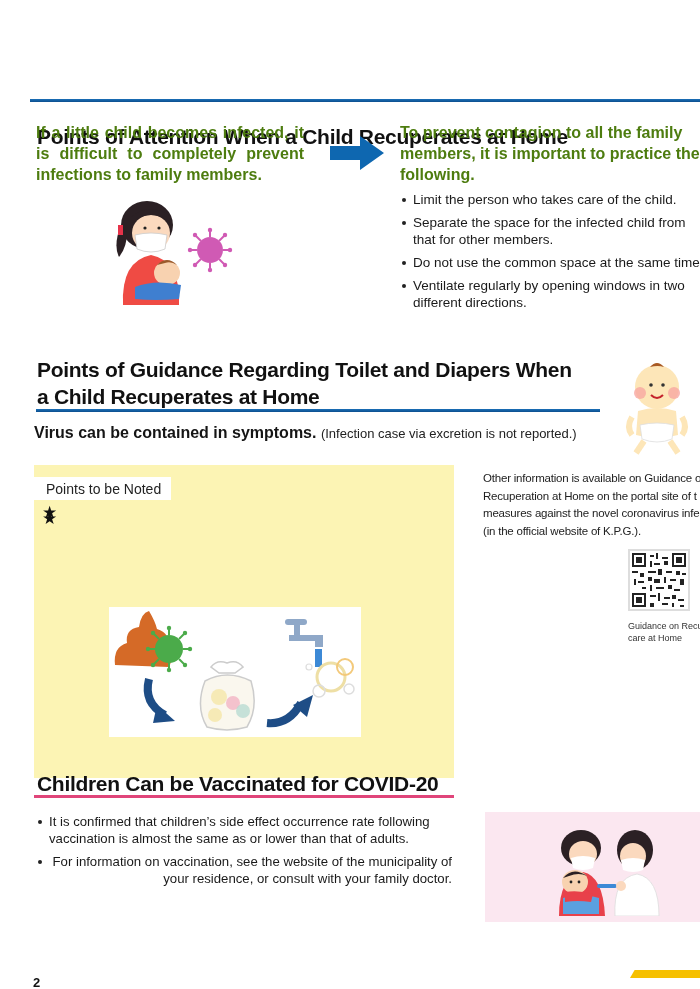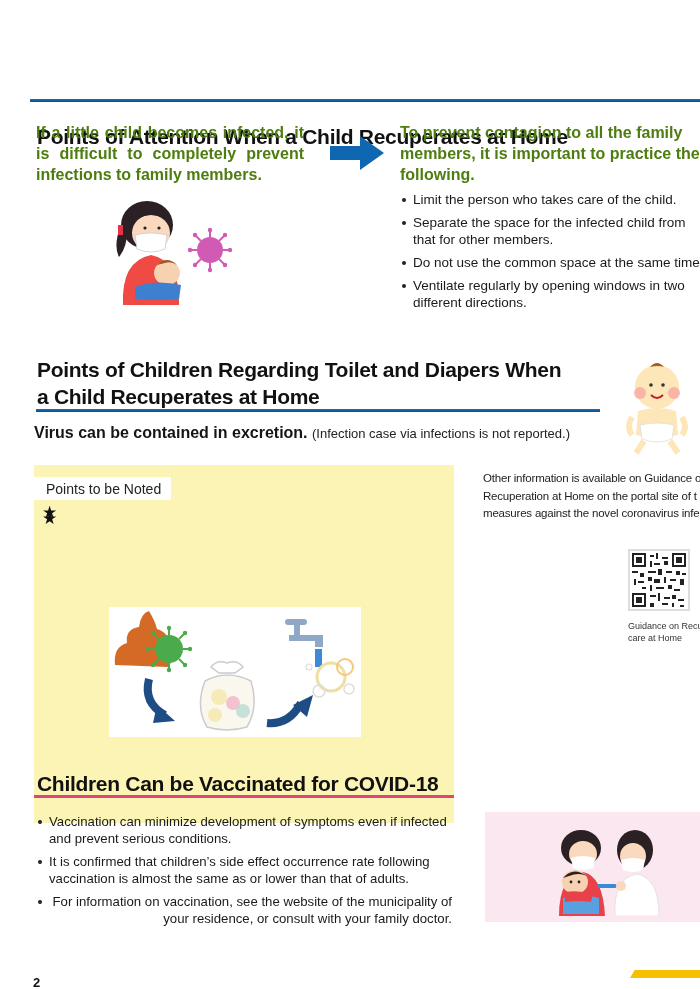--- a/index.html
+++ b/index.html
@@ -102,48 +102,48 @@
           <circle cx="20" cy="0" r="2.2"></circle>
         <circle cx="15" cy="15" r="2.2"></circle>
           <circle cx="-15" cy="-15" r="2.2"></circle>
         <circle cx="15" cy="-15" r="2.2"></circle>
           <circle cx="-15" cy="15" r="2.2"></circle>
       </g>
     </g>
   </svg>
 </div>
 
-<div class="abs h1" style="left:37px; top:357px;">Points of Children Regarding Toilet and Diapers When</div>
+<div class="abs h1" style="left:37px; top:357px;">Points of Guidance Regarding Toilet and Diapers When</div>
 <div class="abs h1" style="left:37px; top:384px;">a Child Recuperates at Home</div>
 <div class="rule-blue" style="left:36px; top:409px; width:564px;"></div>
 
 <div class="abs" style="left:34px; top:424px; white-space:nowrap;">
-  <span style="font-weight:700; font-size:16px; color:#151515;">Virus can be contained in excretion.</span>
-  <span style="font-size:13px; color:#222;">(Infection case via infections is not reported.)</span>
+  <span style="font-weight:700; font-size:16px; color:#151515;">Virus can be contained in symptoms.</span>
+  <span style="font-size:13px; color:#222;">(Infection case via excretion is not reported.)</span>
 </div>
 
 <div class="abs" style="left:622px; top:355px;">
   <svg width="70" height="100" viewBox="0 0 70 100">
     <ellipse cx="35" cy="32" rx="22" ry="22" fill="#fde6b8"></ellipse>
     <path d="M28 12 Q35 4 42 12 Q36 10 28 12 Z" fill="#a85a24"></path>
     <circle cx="18" cy="38" r="6" fill="#f7a7a1" opacity="0.8"></circle>
     <circle cx="52" cy="38" r="6" fill="#f7a7a1" opacity="0.8"></circle>
     <circle cx="29" cy="30" r="1.8" fill="#333"></circle>
     <circle cx="41" cy="30" r="1.8" fill="#333"></circle>
     <path d="M29 40 Q35 46 41 40" stroke="#c4222b" stroke-width="2" fill="none"></path>
     <path d="M16 56 Q35 50 54 56 L56 80 Q35 86 14 80 Z" fill="#fde6b8"></path>
     <path d="M18 70 Q35 66 52 70 L50 84 Q35 90 20 84 Z" fill="#ffffff" stroke="#ddd" stroke-width="0.8"></path>
     <path d="M10 62 Q4 72 10 80" stroke="#fde6b8" stroke-width="6" fill="none"></path>
     <path d="M60 62 Q66 72 60 80" stroke="#fde6b8" stroke-width="6" fill="none"></path>
     <path d="M22 86 L14 98" stroke="#fde6b8" stroke-width="6"></path>
     <path d="M48 86 L56 98" stroke="#fde6b8" stroke-width="6"></path>
   </svg>
 </div>
 
-<div class="abs yellow-box" style="left:34px; top:465px; width:420px; height:358px;">
+<div class="abs yellow-box" style="left:34px; top:465px; width:420px; height:313px;">
   <div class="abs note-tag" style="left:0; top:12px;">Points to be Noted</div>
   <div class="abs" style="left:8px; top:40px; width:400px;">
     <div class="star-item">
       <span class="star">★</span>
     </div>
     <div class="star-item">
       <span class="star">★</span>
     </div>
   </div>
 
@@ -200,20 +200,21 @@
       <circle cx="240" cy="82" r="5" fill="none" stroke="#ddd" stroke-width="1.5"></circle>
       <circle cx="200" cy="60" r="3" fill="none" stroke="#ddd" stroke-width="1.2"></circle>
     </svg>
   </div>
 </div>
 
 <div class="abs side-info" style="left:483px; top:462px; width:217px;">
   <div>Other information is available on Guidance o</div>
   <div>Recuperation at Home on the portal site of t</div>
   <div>measures against the novel coronavirus infecti</div>
+  <div>(in the official website of K.P.G.).</div>
 </div>
 
 <div class="abs" style="left:628px; top:549px; width:62px; height:62px; background:#fff; border:2px solid #ddd;">
   <svg width="58" height="58" viewBox="0 0 29 29" shape-rendering="crispEdges">
     <rect width="29" height="29" fill="#fff"></rect>
     <g fill="#222">
       <rect x="1" y="1" width="7" height="7"></rect>
         <rect x="2" y="2" width="5" height="5" fill="#fff"></rect>
         <rect x="3" y="3" width="3" height="3"></rect>
       <rect x="21" y="1" width="7" height="7"></rect>
@@ -257,25 +258,24 @@
         <rect x="21" y="26" width="1" height="2"></rect>
       <rect x="25" y="27" width="2" height="1"></rect>
     </g>
   </svg>
 </div>
 <div class="abs qr-caption" style="left:628px; top:620px; width:72px; overflow:hidden;">
   <div>Guidance on Recuper</div>
   <div>care at Home</div>
 </div>
 
-<div class="abs h1" style="left:37px; top:771px;">Children Can be Vaccinated for COVID-18</div>
+<div class="abs h1" style="left:37px; top:771px;">Children Can be Vaccinated for COVID-20</div>
 <div class="rule-pink" style="left:34px; top:795px; width:420px;"></div>
 
 <ul class="abs bul" style="left:36px; top:813px; width:416px;">
-  <li style="font-size:13.2px;">Vaccination can minimize development of symptoms even if infected and prevent serious conditions.</li>
   <li style="font-size:13.2px;">It is confirmed that children’s side effect occurrence rate following vaccination is almost the same as or lower than that of adults.</li>
   <li style="font-size:13.2px;text-align:right;">For information on vaccination, see the website of the municipality of your residence, or consult with your family doctor.</li>
 </ul>
 
 <div class="abs" style="left:485px; top:812px; width:215px; height:110px; background:#fbe7f0;">
   <div class="abs" style="left:70px; top:14px;">
     <svg width="110" height="90" viewBox="0 0 110 90">
 
       <ellipse cx="26" cy="22" rx="20" ry="18" fill="#2b2024"></ellipse>
       <ellipse cx="28" cy="28" rx="14" ry="13" fill="#fbd9be"></ellipse>

